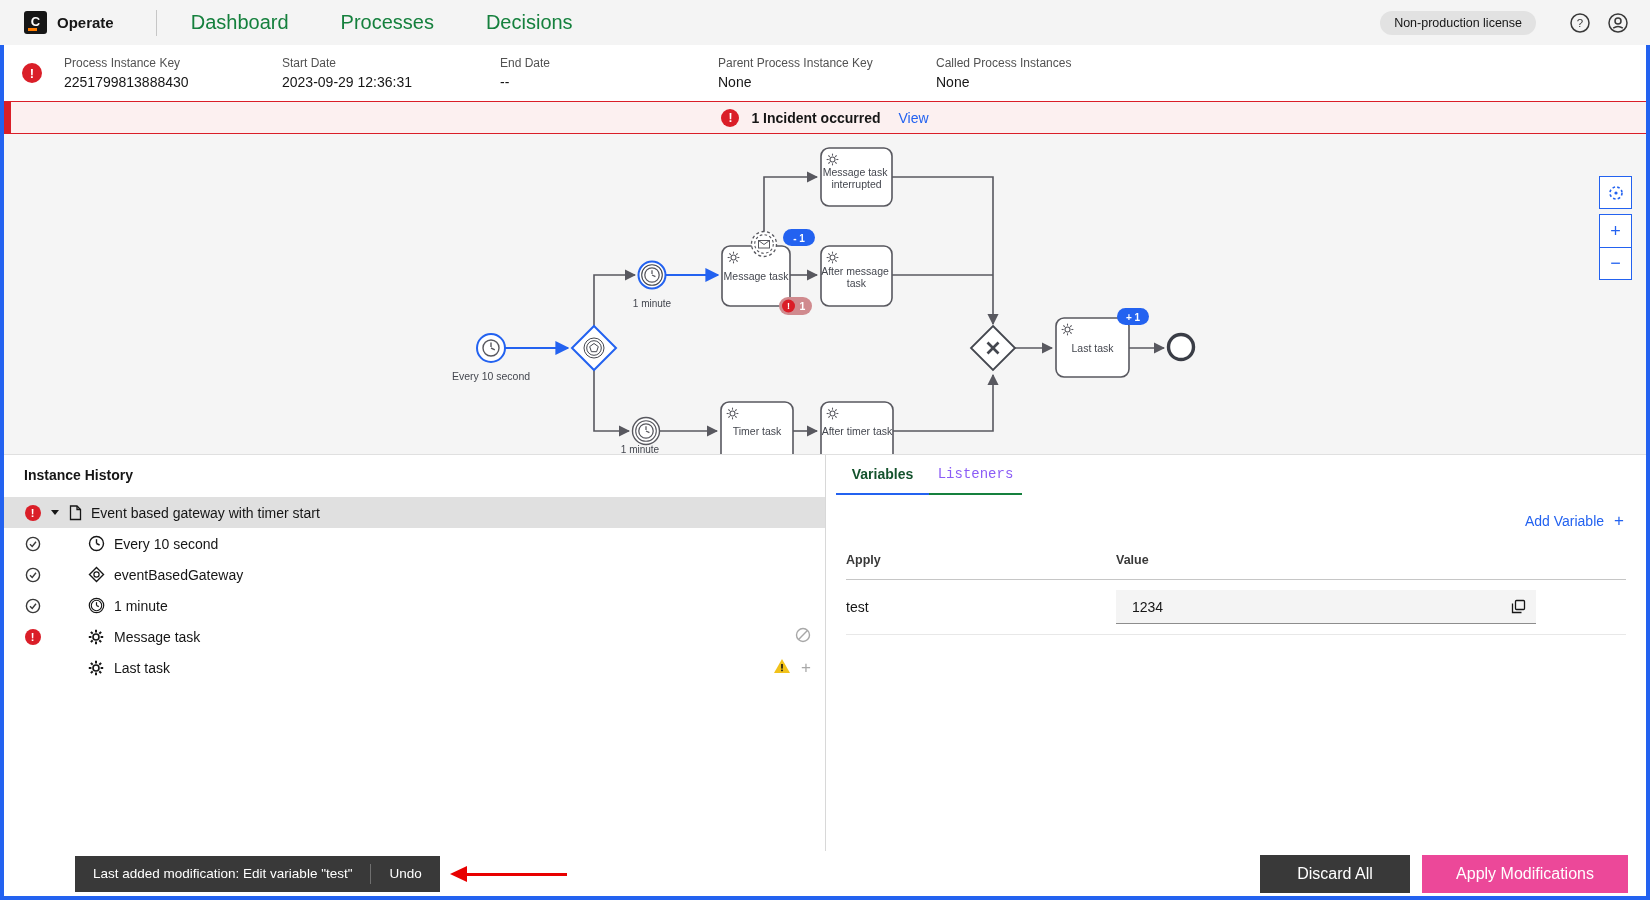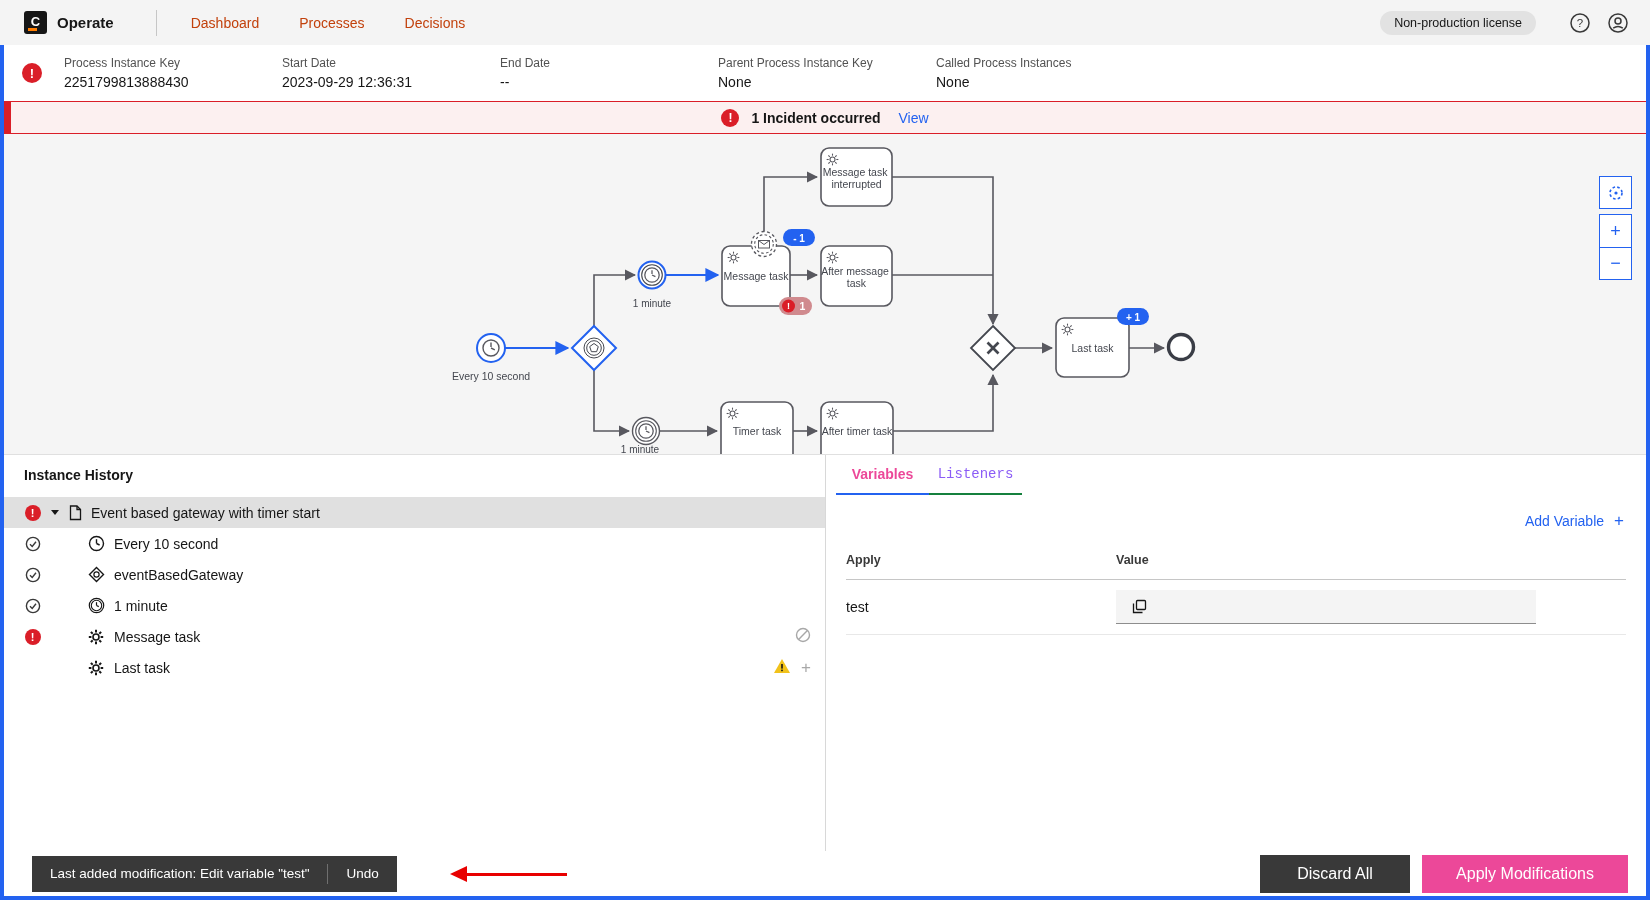--- a/index.html
+++ b/index.html
@@ -6,21 +6,21 @@
   html,body { width:1650px; height:900px; overflow:hidden; font-family:"Liberation Sans", sans-serif; background:#fff; color:#161616; }
   .app { position:relative; width:1650px; height:900px; }
 
   
   .topnav { height:45px; background:#f4f4f4; display:flex; align-items:center; padding:0 20px 0 24px; }
   .logo-box { width:23px; height:23px; background:#161616; border-radius:3px; position:relative; display:flex; align-items:center; justify-content:center; }
   .logo-box .c { color:#fff; font-weight:bold; font-size:13px; line-height:1; margin-top:-3px; }
   .logo-box .orange { position:absolute; left:4px; bottom:3px; width:9px; height:3px; background:#ff7d00; }
   .app-title { font-weight:bold; font-size:15px; margin-left:10px; }
   .nav-sep { width:1px; height:26px; background:#c6c6c6; margin:0 34px 0 42px; }
-  .nav-item { font-size:14px; color:#c2410c; margin-right:40px; cursor:pointer; }
+  .nav-item { font-size:20px; color:#15803d; margin-right:52px; cursor:pointer; }
   .topnav .spacer { flex:1; }
   .license-pill { background:#e2e2e2; border-radius:13px; padding:5px 14px; font-size:12.5px; color:#161616; margin-right:18px; }
   .round-icon { width:24px; height:24px; margin-left:14px; display:flex; align-items:center; justify-content:center; }
 
   
   .mod-shell { position:absolute; top:45px; left:0; right:0; bottom:0; border-left:4px solid #2362f0; border-right:4px solid #2362f0; border-bottom:4px solid #2362f0; display:flex; flex-direction:column; background:#fff; }
   .mod-banner { height:32px; background:#2362f0; color:#fff; font-weight:bold; font-size:14px; display:flex; align-items:center; padding-left:26px; flex:none; }
 
   
   .meta-bar { height:56px; background:#fff; display:flex; align-items:center; padding:0 18px 0 18px; flex:none; }
@@ -58,37 +58,37 @@
   .h-type { width:18px; display:flex; justify-content:center; flex:none; }
   .h-label { margin-left:9px; flex:1; }
   .h-right { display:flex; align-items:center; gap:10px; }
   .plus-glyph { color:#a8a8a8; font-size:17px; line-height:1; }
   .errdot { width:16px; height:16px; border-radius:50%; background:#da1e28; color:#fff; font-weight:bold; font-size:11px; display:flex; align-items:center; justify-content:center; }
 
   
   .vars { flex:1; display:flex; flex-direction:column; min-width:0; }
   .tabs { display:flex; padding-left:10px; }
   .tab { width:93px; height:40px; display:flex; align-items:center; justify-content:center; font-size:14px; cursor:pointer; }
-  .tab.active { font-weight:bold; color:#ec4899; border-bottom:2px solid #2362f0;text-align:center; }
+  .tab.active { font-weight:bold; color:#14532d; border-bottom:2px solid #2362f0;text-align:center; }
   .tab.inactive { color:#8b5cf6; border-bottom:2px solid #15803d;font-family:Liberation Mono, monospace; }
   .vars-toolbar { display:flex; justify-content:flex-end; padding:16px 22px 0; }
   .add-var { color:#2362f0; font-size:14px; display:flex; align-items:center; gap:10px; cursor:pointer; }
   .add-var .plus { font-size:17px; }
   .var-table { padding:0 20px; margin-top:22px; }
   .vt-head { display:flex; font-size:12.5px; font-weight:bold; color:#393939; padding-bottom:12px; border-bottom:1px solid #c6c6c6; }
   .vt-col-name { width:270px; flex:none; }
   .vt-row { display:flex; align-items:center; padding:10px 0; border-bottom:1px solid #e8e8e8; }
   .vt-name { width:270px; flex:none; font-size:14px; }
   .var-input { width:420px; height:34px; background:#f4f4f4; border:none; border-bottom:1px solid #8d8d8d; display:flex; align-items:center; padding:0 10px 0 16px; font-size:14px; }
   .var-input .v { flex:1; }
   .copy-btn { display:flex; cursor:pointer; }
 
   
   .footer { height:45px; background:#fff; display:flex; align-items:center; padding:0 18px 0 28px; flex:none; }
-  .toast { background:#393939; color:#fff; height:36px; display:flex; align-items:center; padding:0 18px; font-size:13.5px; }
+  .toast { background:#393939; color:#fff; height:36px; display:flex; align-items:center; padding:0 18px; font-size:13.5px;margin-left:43px; }
   .toast .sep { width:1px; height:20px; background:#6f6f6f; margin:0 18px; }
   .toast .undo { color:#fff; cursor:pointer; }
   .footer .spacer { flex:1; }
   .btn { height:38px; display:flex; align-items:center; justify-content:center; font-size:16px; cursor:pointer; }
   .btn.dark { background:#393939; color:#fff; width:150px; margin-right:12px; }
   .btn.primary { background:#ec4899; color:#fff; width:206px; }
 
   
   .anno-arrow { position:absolute; left:450px; top:866px; display:flex; align-items:center; }
   .anno-arrow .head { width:0; height:0; border-top:8px solid transparent; border-bottom:8px solid transparent; border-right:17px solid #e80000; }
@@ -485,20 +485,21 @@
           </div>
         </div>
         <div class="var-table">
           <div class="vt-head">
             <div class="vt-col-name">Apply</div>
             <div>Value</div>
           </div>
           <div class="vt-row">
             <div class="vt-name">test</div>
             <div class="var-input">
+              <span class="v">1234</span>
               <span class="copy-btn">
                 <svg width="15" height="15" viewBox="0 0 15 15">
                     <rect x="4.5" y="1.5" width="9" height="9" rx="1" fill="none" stroke="#161616" stroke-width="1.3"></rect>
                     <path d="M10.5 13.5 h-9 v-9" fill="none" stroke="#161616" stroke-width="1.3"></path>
                   </svg>
               </span>
             </div>
           </div>
         </div>
       </div>

